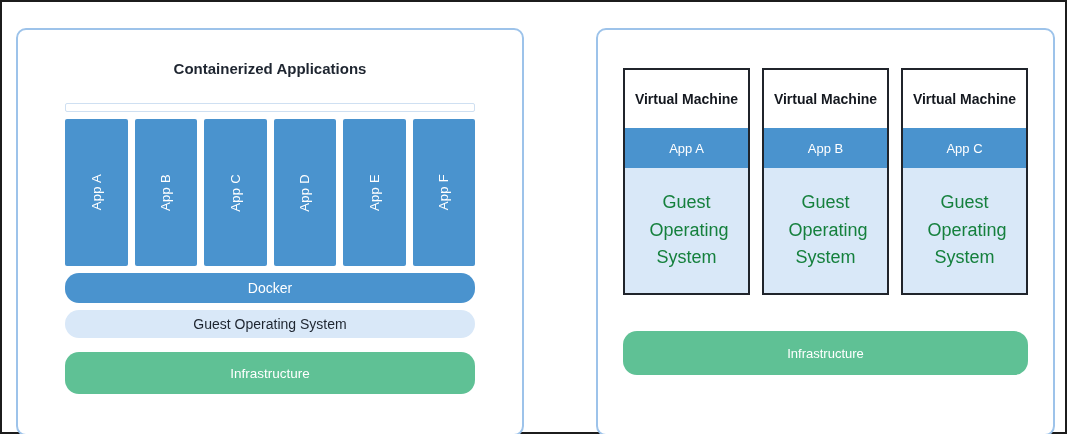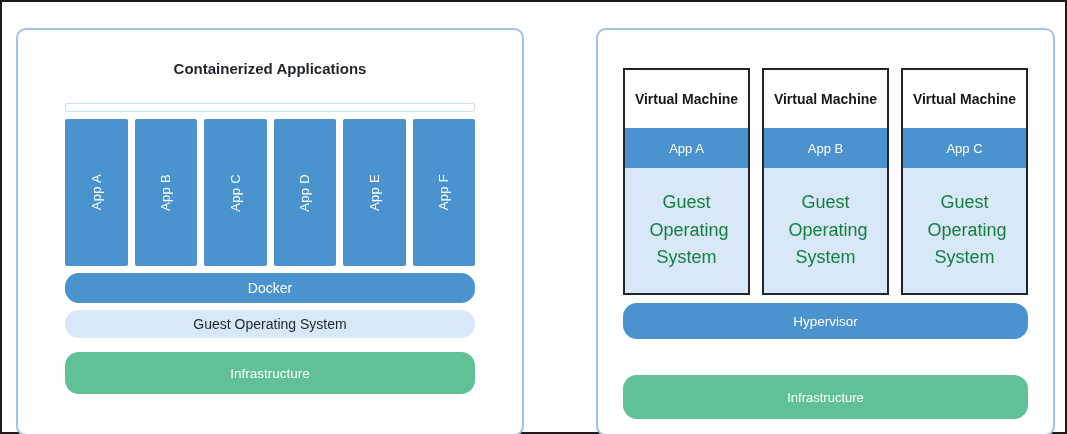--- a/index.html
+++ b/index.html
@@ -218,17 +218,16 @@
       <div class="vm-box">
         <div class="vm-header">Virtual Machine</div>
         <div class="vm-app">App C</div>
         <div class="vm-os">
           <span>Guest Operating System</span>
         </div>
       </div>
 
     </div>
 
-    <div class="layer layer-hypervisor">Hypervisor</div>
     <div class="layer layer-infra-right">Infrastructure</div>
   </div>
 
 </div>
 
 </body></html>

